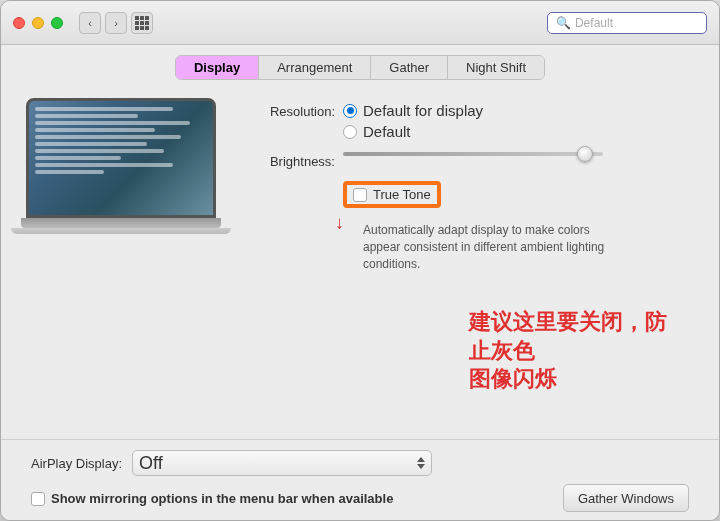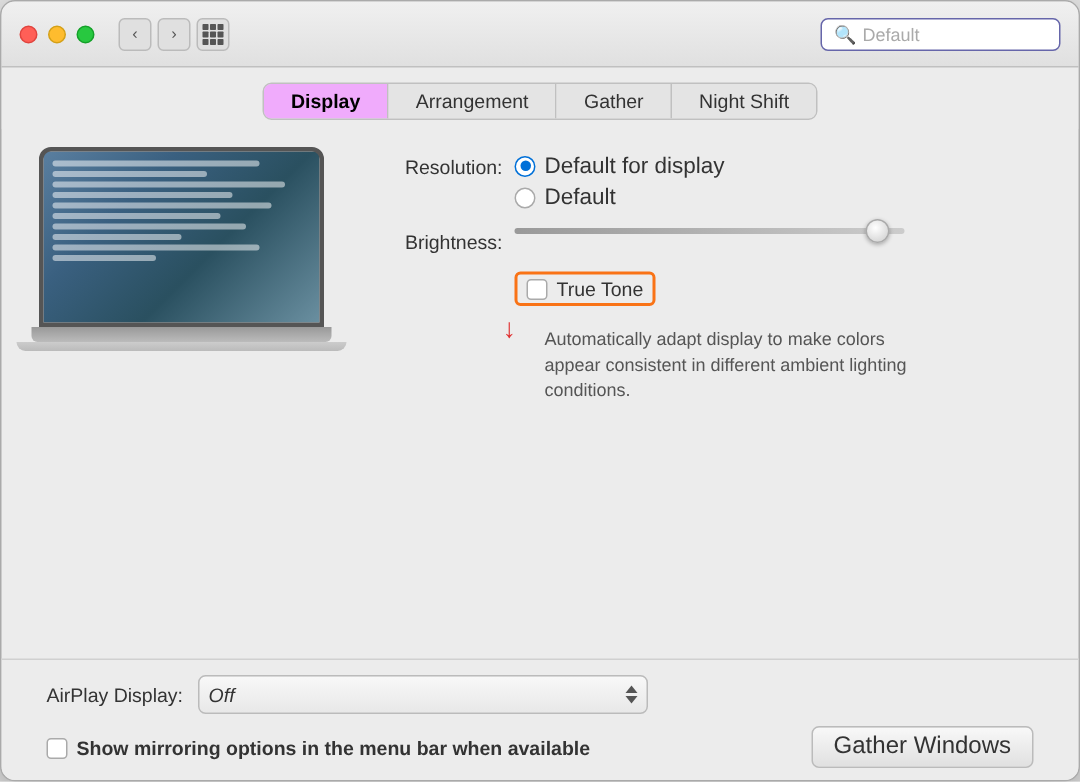--- a/index.html
+++ b/index.html
@@ -361,21 +361,21 @@
       font-weight: bold;
       line-height: 1;
     }
 
     .checkbox-label {
       font-size: 13px;
       color: #333;
     }
 
     .true-tone-highlight {
-      border: 2px solid #f97316;
+      border: 4px solid #f97316;
       border-radius: 4px;
       padding: 2px 6px;
       display: flex;
       align-items: center;
       gap: 6px;
     }
 
     .desc-text {
       font-size: 12px;
       color: #555;
@@ -427,23 +427,22 @@
       border: 1px solid #bbb;
       border-radius: 5px;
       display: flex;
       align-items: center;
       justify-content: space-between;
       padding: 0 6px;
       cursor: pointer;
     }
 
     .airplay-select-text {
-      font-size: 13px;
-      color: #333;
-      font-style: italic;
+      font-size: 18px;
+      color: #333;
     }
 
     .airplay-chevron {
       display: flex;
       flex-direction: column;
       gap: 2px;
       align-items: center;
     }
 
     .chevron-up {
@@ -472,21 +471,21 @@
       gap: 6px;
       font-weight: bold;
     }
 
     .gather-btn {
       height: 28px;
       padding: 0 14px;
       background: linear-gradient(to bottom, #f8f8f8, #e0e0e0);
       border: 1px solid #bbb;
       border-radius: 5px;
-      font-size: 16px;
+      font-size: 13px;
       color: #333;
       cursor: pointer;
       display: flex;
       align-items: center;
     }
 
     
     .content-relative {
       position: relative;
       flex: 1;
@@ -595,21 +594,22 @@
 
           <div style="position:relative; margin-left:98px;">
             <div style="position:absolute; left:-8px; top:-6px; color:#e03030; font-size:18px; transform: rotate(180deg) scaleX(-1);">↑</div>
             <div class="desc-text">Automatically adapt display to make colors appear consistent in different ambient lighting conditions.</div>
           </div>
 
         </div>
       </div>
 
       <div class="annotation">
-        <br>
+        <span>建议这里要关闭，防止灰色</span><br>
+        <span>图像闪烁</span>
       </div>
 
     </div>
   </div>
 
   <div class="bottom-bar">
     <div class="airplay-row">
       <span class="airplay-label">AirPlay Display:</span>
       <div class="airplay-select">
         <span class="airplay-select-text">Off</span>

